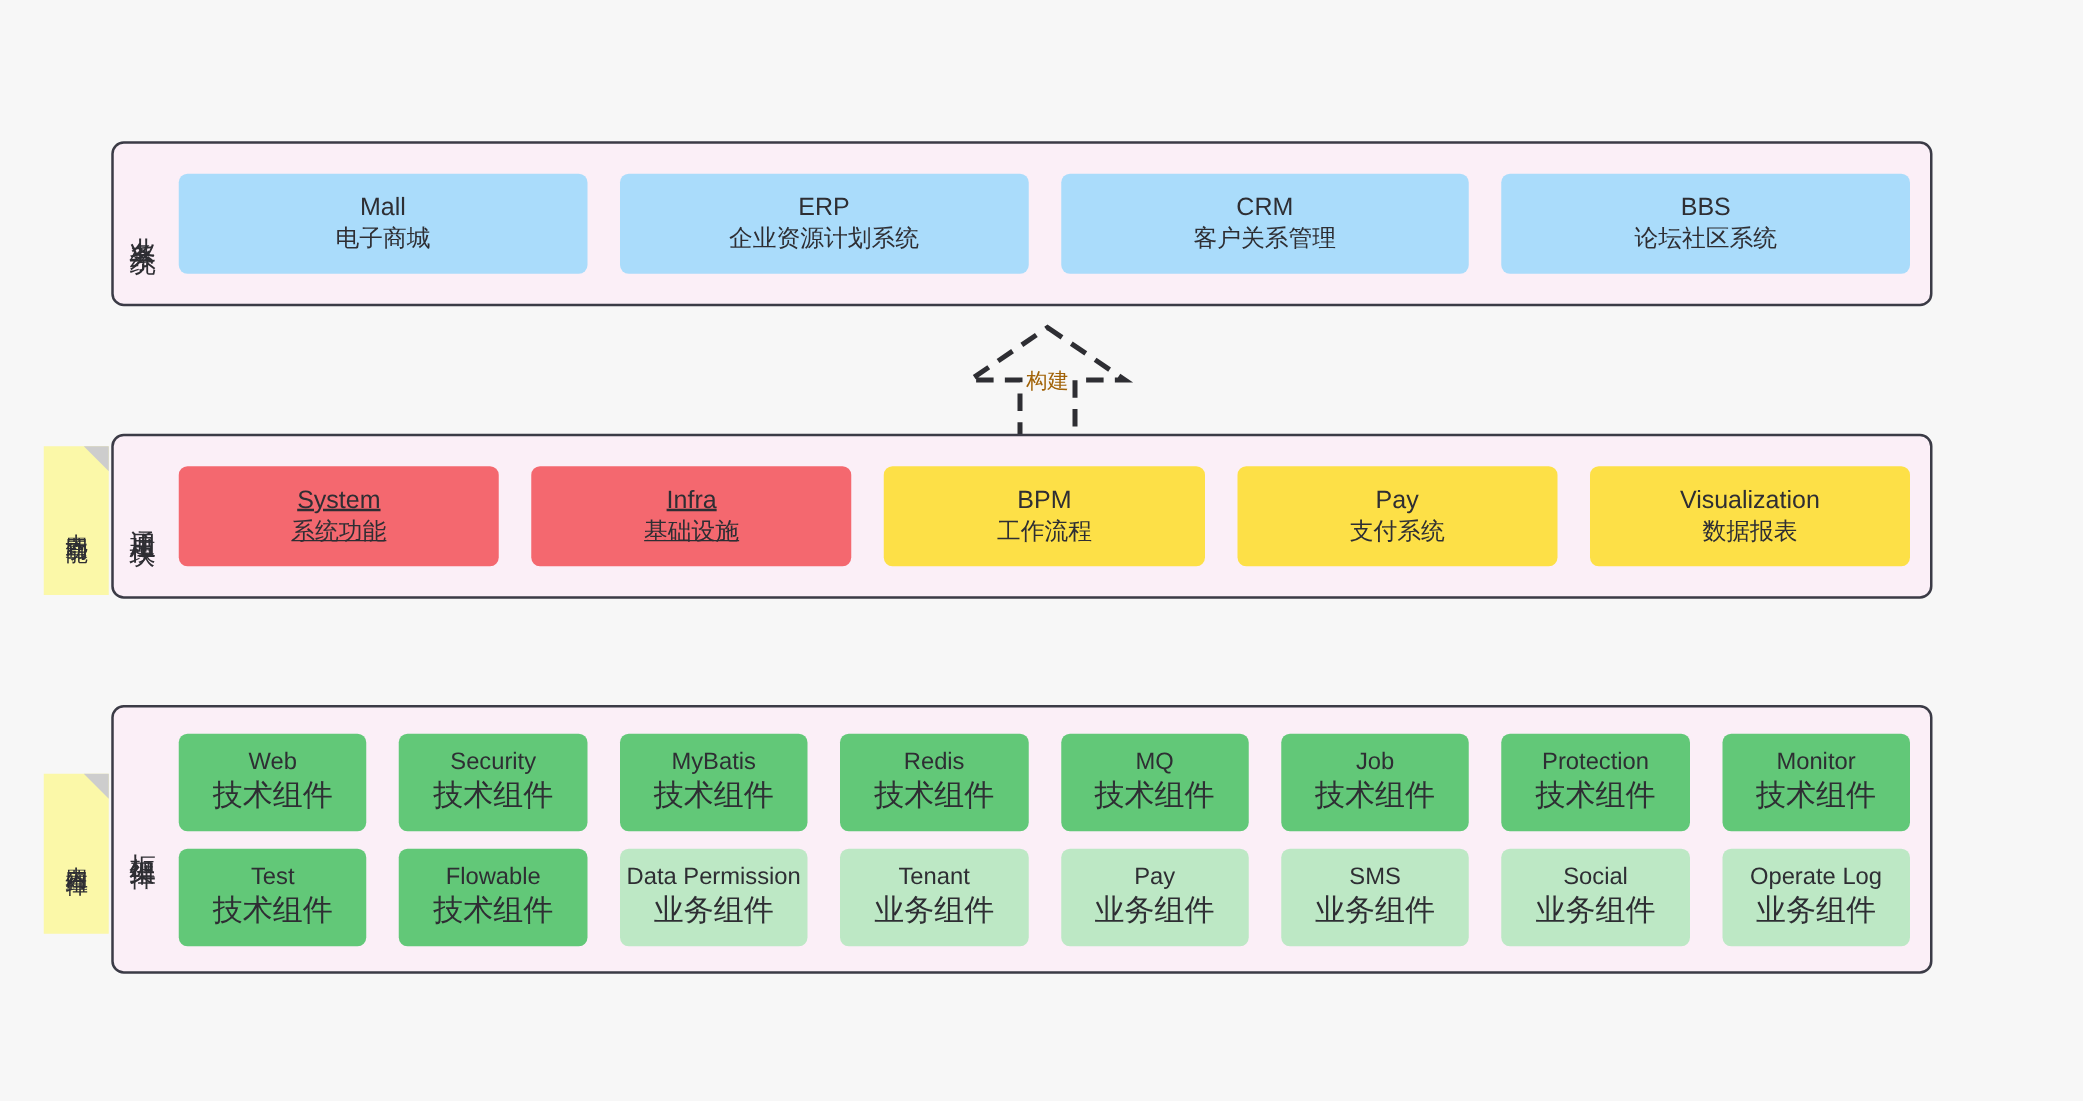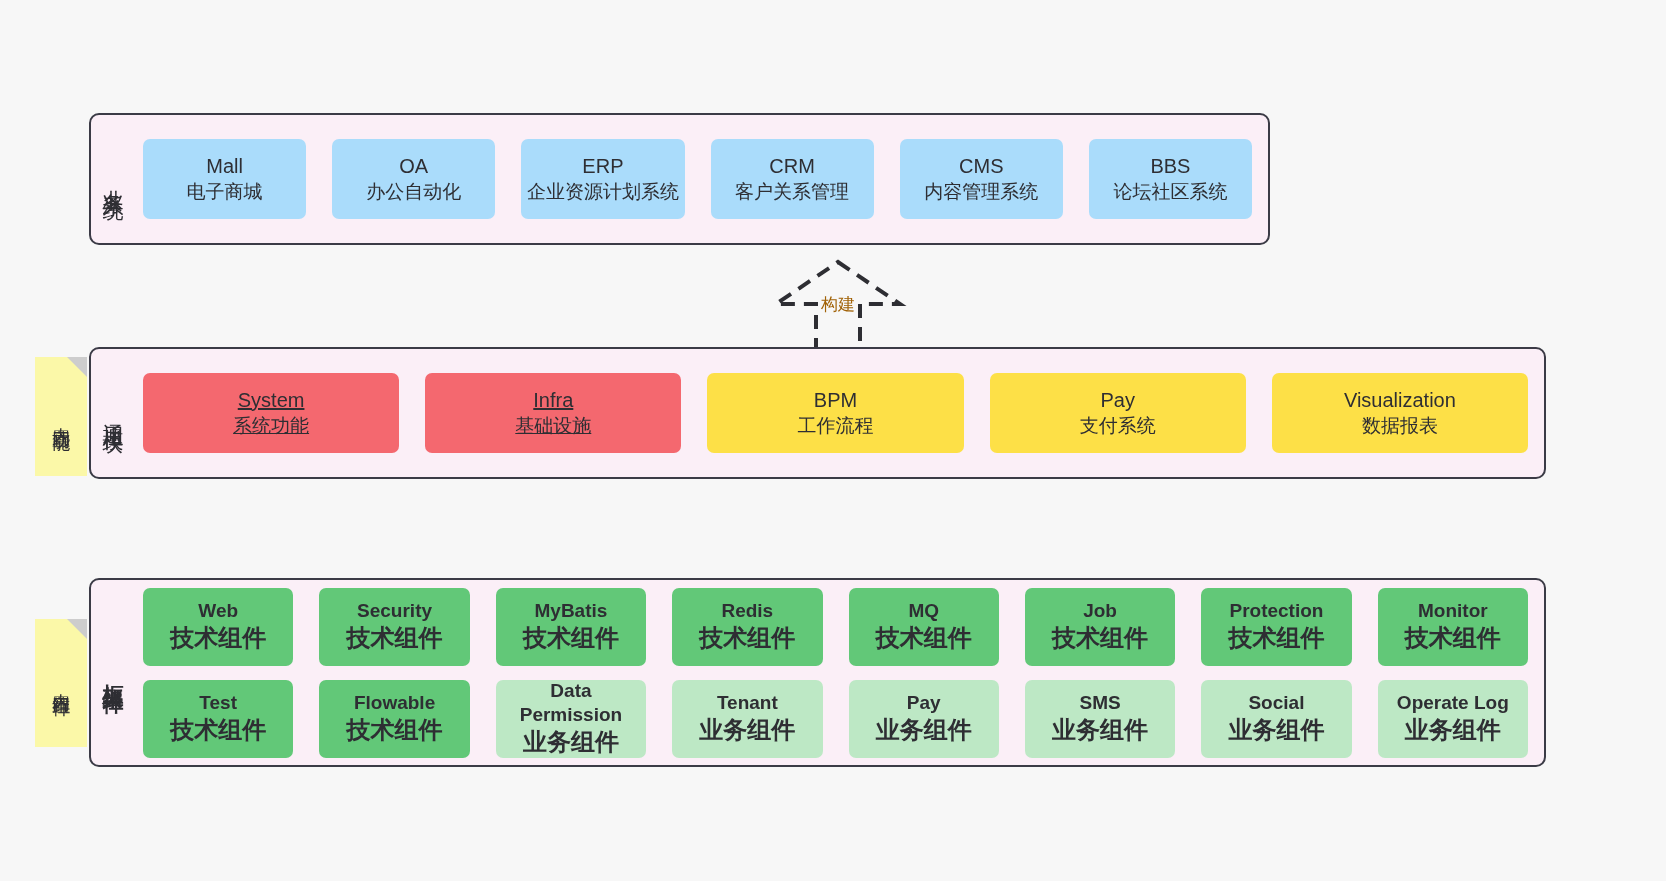--- a/index.html
+++ b/index.html
@@ -86,29 +86,29 @@
   }
 
   
   .c-blue      { background: #aadcfb; }
   .c-red       { background: #f4686f; text-decoration: underline; }
   .c-pink      { background: #fde047; }
   .c-green     { background: #62c878; }
   .c-lgreen    { background: #bde8c5; }
 
   
-  #layer-business { left: 89px;  top: 113px; width: 1181px; height: 132px; }
+  #layer-business { left: 89px;  top: 113px; width: 1457px; height: 132px; }
   #layer-business .layer-body { padding-top: 8px; padding-bottom: 8px; }
   #layer-business .card { height: 80px; }
 
   #layer-common   { left: 89px;  top: 347px; width: 1457px; height: 132px; }
   #layer-common .layer-body { padding-top: 8px; padding-bottom: 8px; }
   #layer-common .card { height: 80px; }
 
-  #layer-framework{ left: 89px;  top: 578px; width: 1457px; height: 189px; font-weight: bold; }
+  #layer-framework{ left: 89px;  top: 564px; width: 1457px; height: 215px; }
   #layer-framework .layer-body { padding-top: 12px; padding-bottom: 12px; gap: 14px; }
   #layer-framework .card { height: 78px; }
   #layer-framework .card .en { font-size: 19px; }
   #layer-framework .card .cn { font-size: 24px; }
 
   
   .note {
     position: absolute;
     background: #fbf8a8;
     width: 52px;
@@ -163,34 +163,26 @@
 
   <div class="layer" id="layer-business">
     <div class="layer-title">业务系统</div>
     <div class="layer-body">
       <div class="row six">
         <div class="card c-blue">
           <span class="en">Mall</span>
           <span class="cn">电子商城</span>
         </div>
         <div class="card c-blue">
-          <span class="en">OA</span>
-          <span class="cn">办公自动化</span>
-        </div>
-        <div class="card c-blue">
           <span class="en">ERP</span>
           <span class="cn">企业资源计划系统</span>
         </div>
         <div class="card c-blue">
           <span class="en">CRM</span>
           <span class="cn">客户关系管理</span>
-        </div>
-        <div class="card c-blue">
-          <span class="en">CMS</span>
-          <span class="cn">内容管理系统</span>
         </div>
         <div class="card c-blue">
           <span class="en">BBS</span>
           <span class="cn">论坛社区系统</span>
         </div>
       </div>
     </div>
   </div>
 
   <div class="arrow" id="arrow-build">

